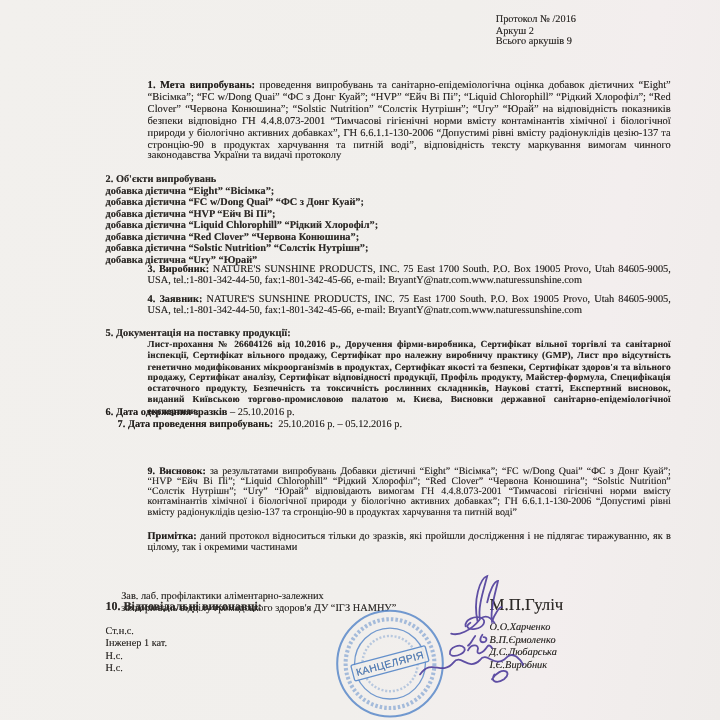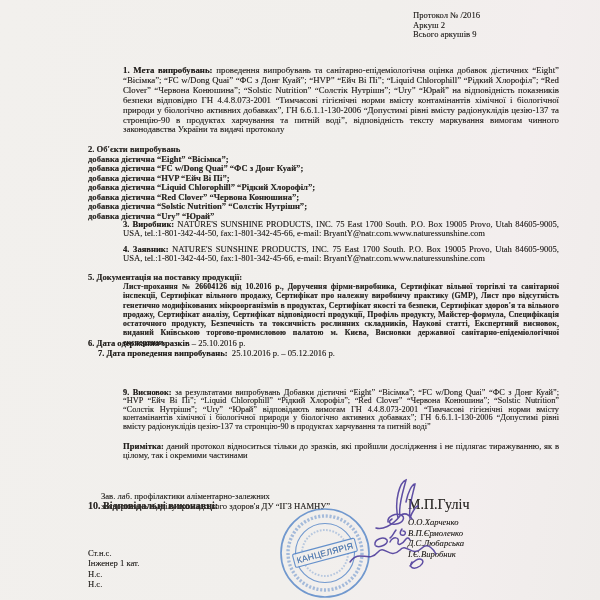--- a/index.html
+++ b/index.html
@@ -25,21 +25,21 @@
   .s5h{top:272px;font-size:8.6px;line-height:10px;font-weight:bold;}
   .s5b{top:282px;font-size:7.8px;line-height:9.3px;font-weight:bold;letter-spacing:.1px;}
   .s6{top:338px;font-size:8.6px;line-height:10px;}
   .s7{top:348px;font-size:8.6px;line-height:10px;margin-left:10px;}
   .s8{top:367px;font-size:8.6px;line-height:10px;}
   .s9{top:389px;font-size:8.3px;line-height:8.4px;}
   .note{top:442px;font-size:8.6px;line-height:8.9px;}
   .s10{top:453px;font-size:10px;font-weight:bold;margin-top:47px;}
   .lead-role{top:491px;left:88px;width:330px;font-size:8.6px;line-height:10px;margin-left:13px;}
   .lead-name{top:497px;left:408px;font-size:14px;}
-  .roles{top:520px;left:88px;font-size:8.6px;line-height:10.3px;margin-top:28px;}
+  .roles{top:520px;left:88px;font-size:8.6px;line-height:10.3px;}
   .names{top:517px;left:408px;font-size:8.6px;line-height:10.6px;font-style:italic;}
   .footer{top:570px;left:113px;font-size:7.6px;font-style:italic;letter-spacing:.2px;margin-top:34px;}
   .stamp-svg{left:276px;top:507px;}
   .ink-svg{left:340px;top:472px;}
   svg{display:block;}
 </style>
 </head>
 <body>
 
 <div class="page">

